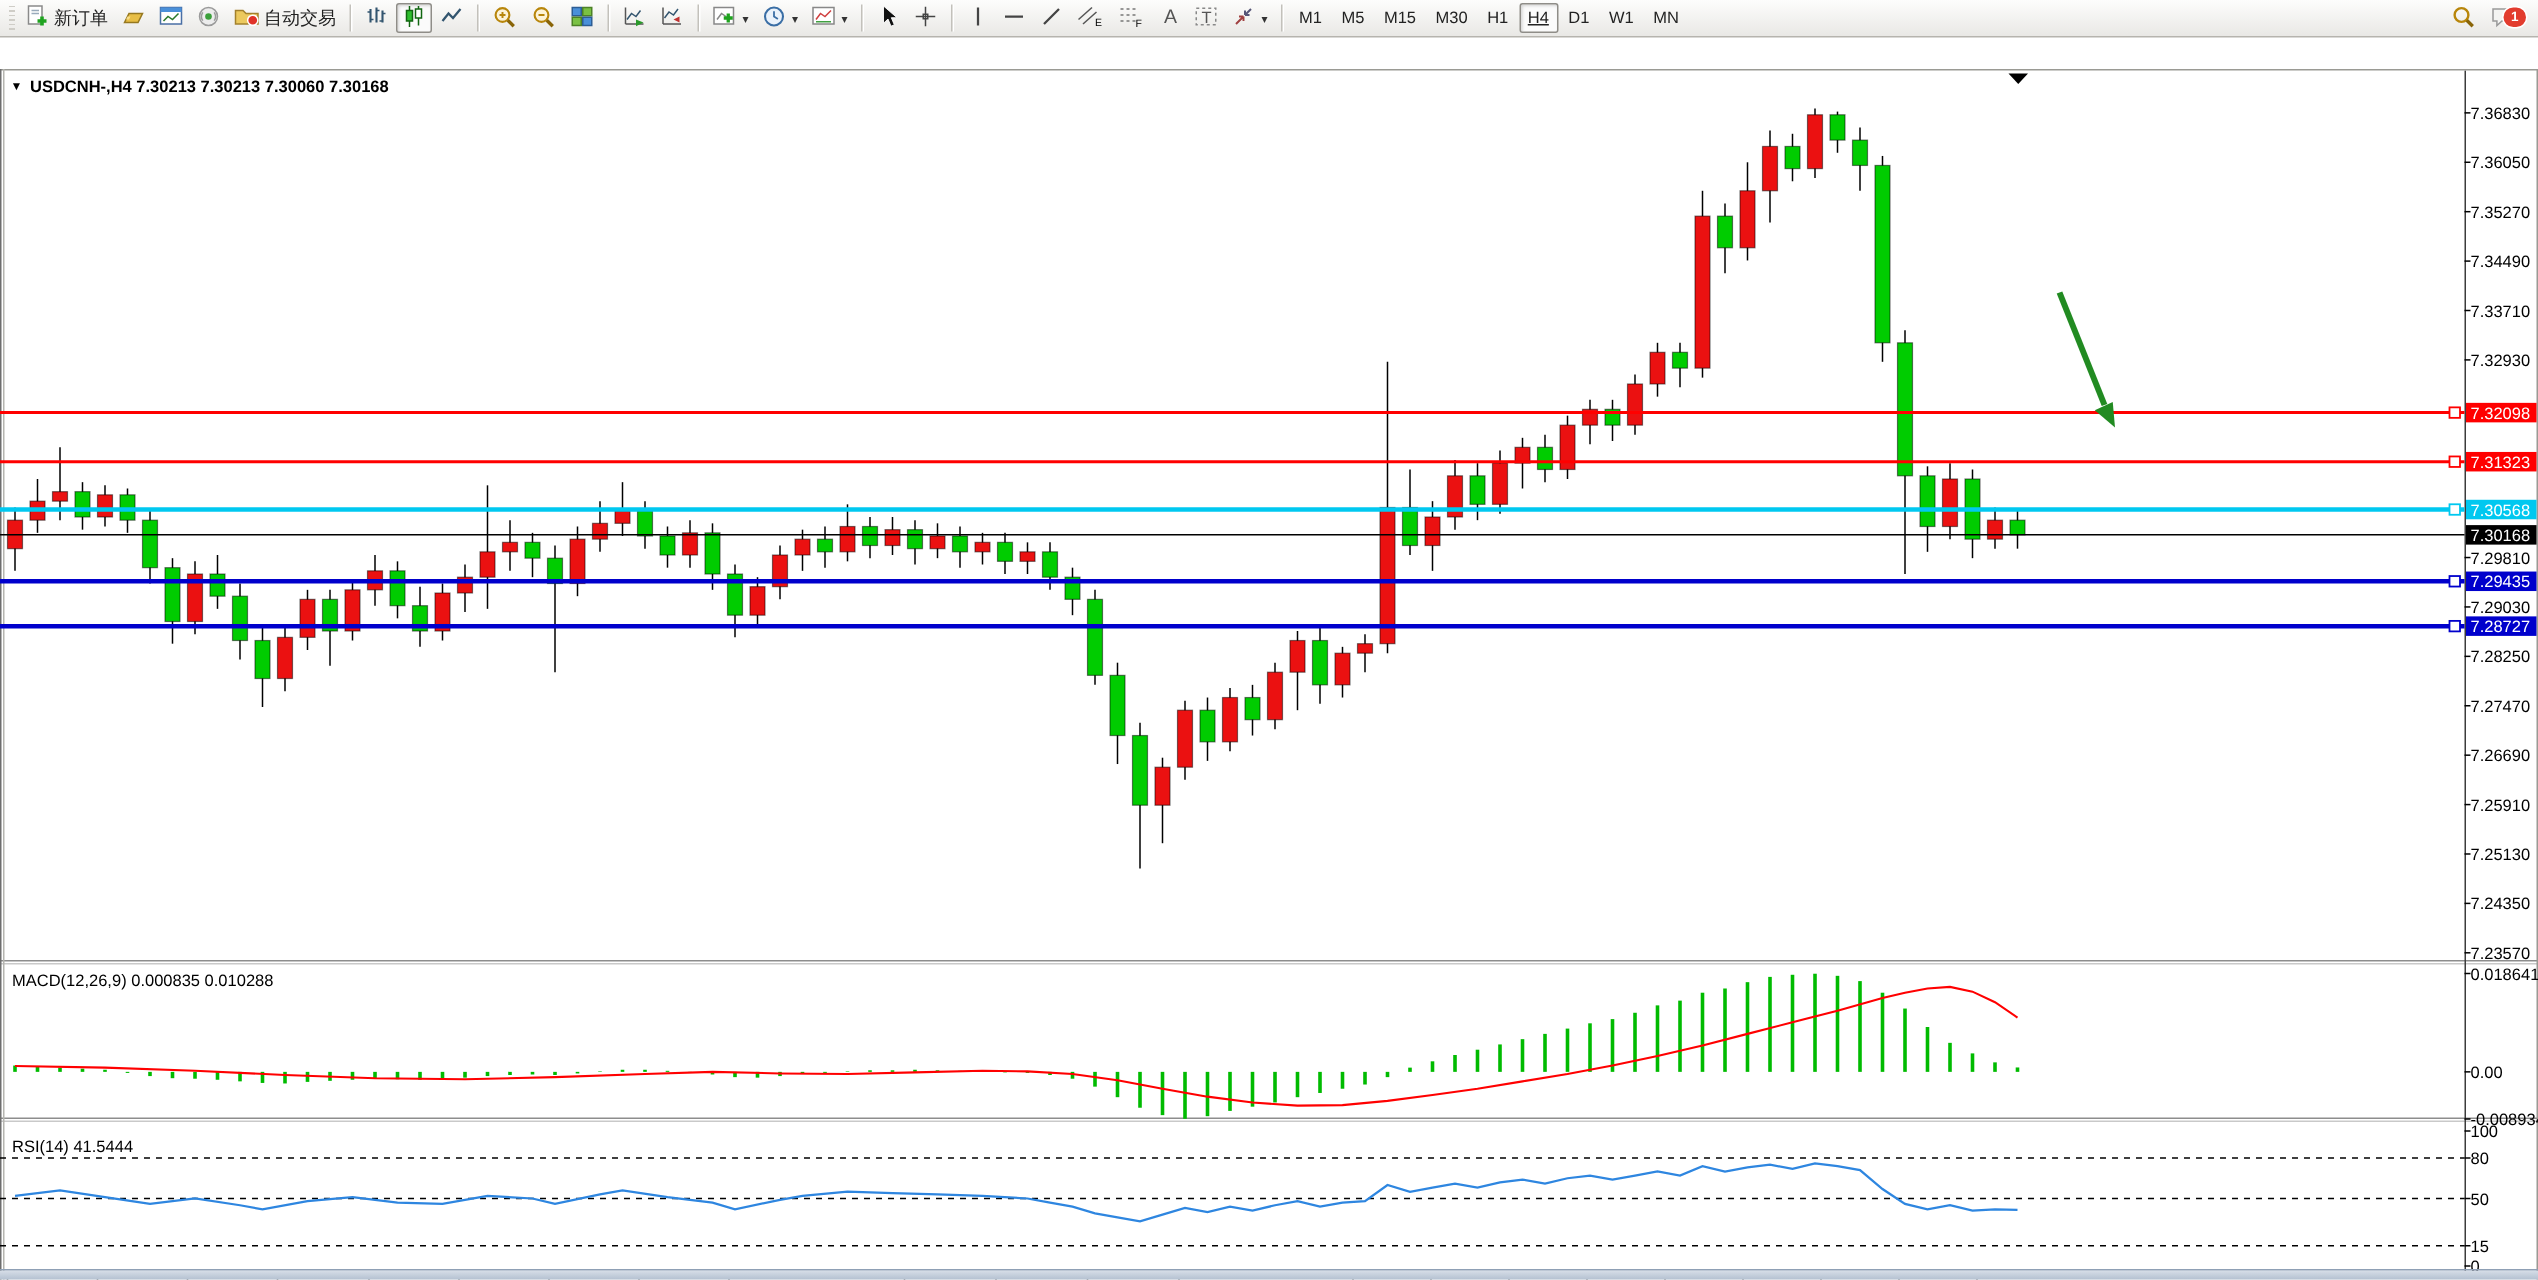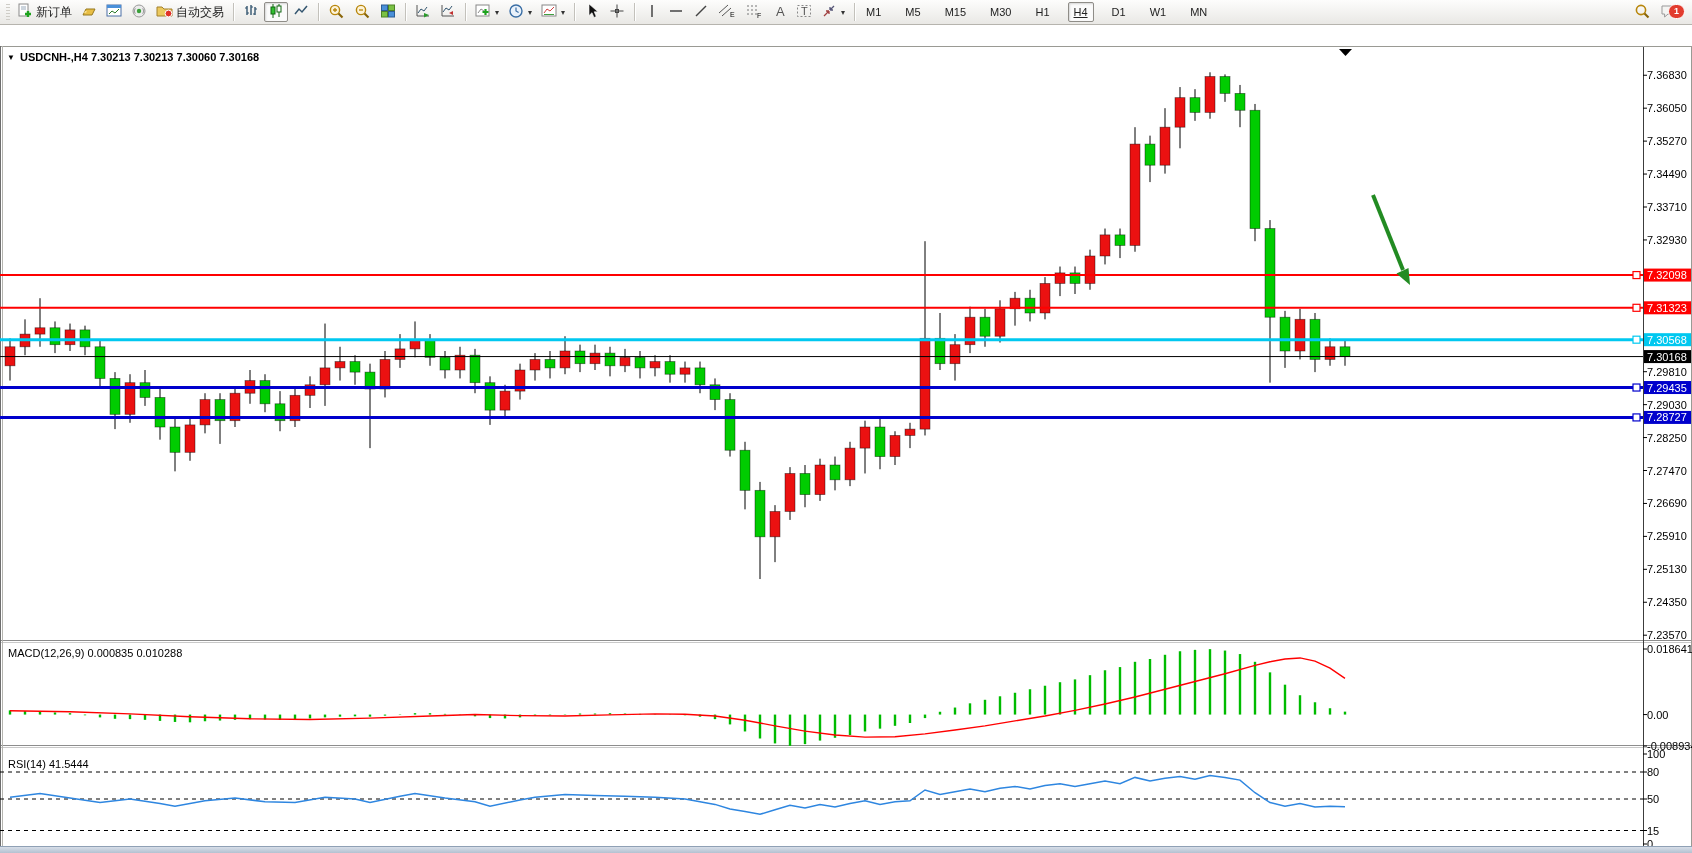--- a/index.html
+++ b/index.html
@@ -222,21 +222,21 @@
   <button class="tb-btn">
     <span><svg width="16" height="16">
           <path d="M3 13l5-5M8 8H5M8 8v3" fill="none" stroke="#a04040" stroke-width="1.3"></path>
           <path d="M13 3L9 7M9 7h3M9 7V4" fill="none" stroke="#557" stroke-width="1.3"></path>
         </svg></span>
     <span class="caret">▾</span>
   </button>
 
   <div class="tb-sep"></div>
 
-  <span id="tf-group" style="display:inline-flex;gap:12px;">
+  <span id="tf-group" style="display:inline-flex;gap:1px;">
       <button class="tb-btn tf">M1</button>
       <button class="tb-btn tf">M5</button>
       <button class="tb-btn tf">M15</button>
       <button class="tb-btn tf">M30</button>
       <button class="tb-btn tf">H1</button>
       <button class="tb-btn tf active">H4</button>
       <button class="tb-btn tf">D1</button>
       <button class="tb-btn tf">W1</button>
       <button class="tb-btn tf">MN</button>
     </span>

